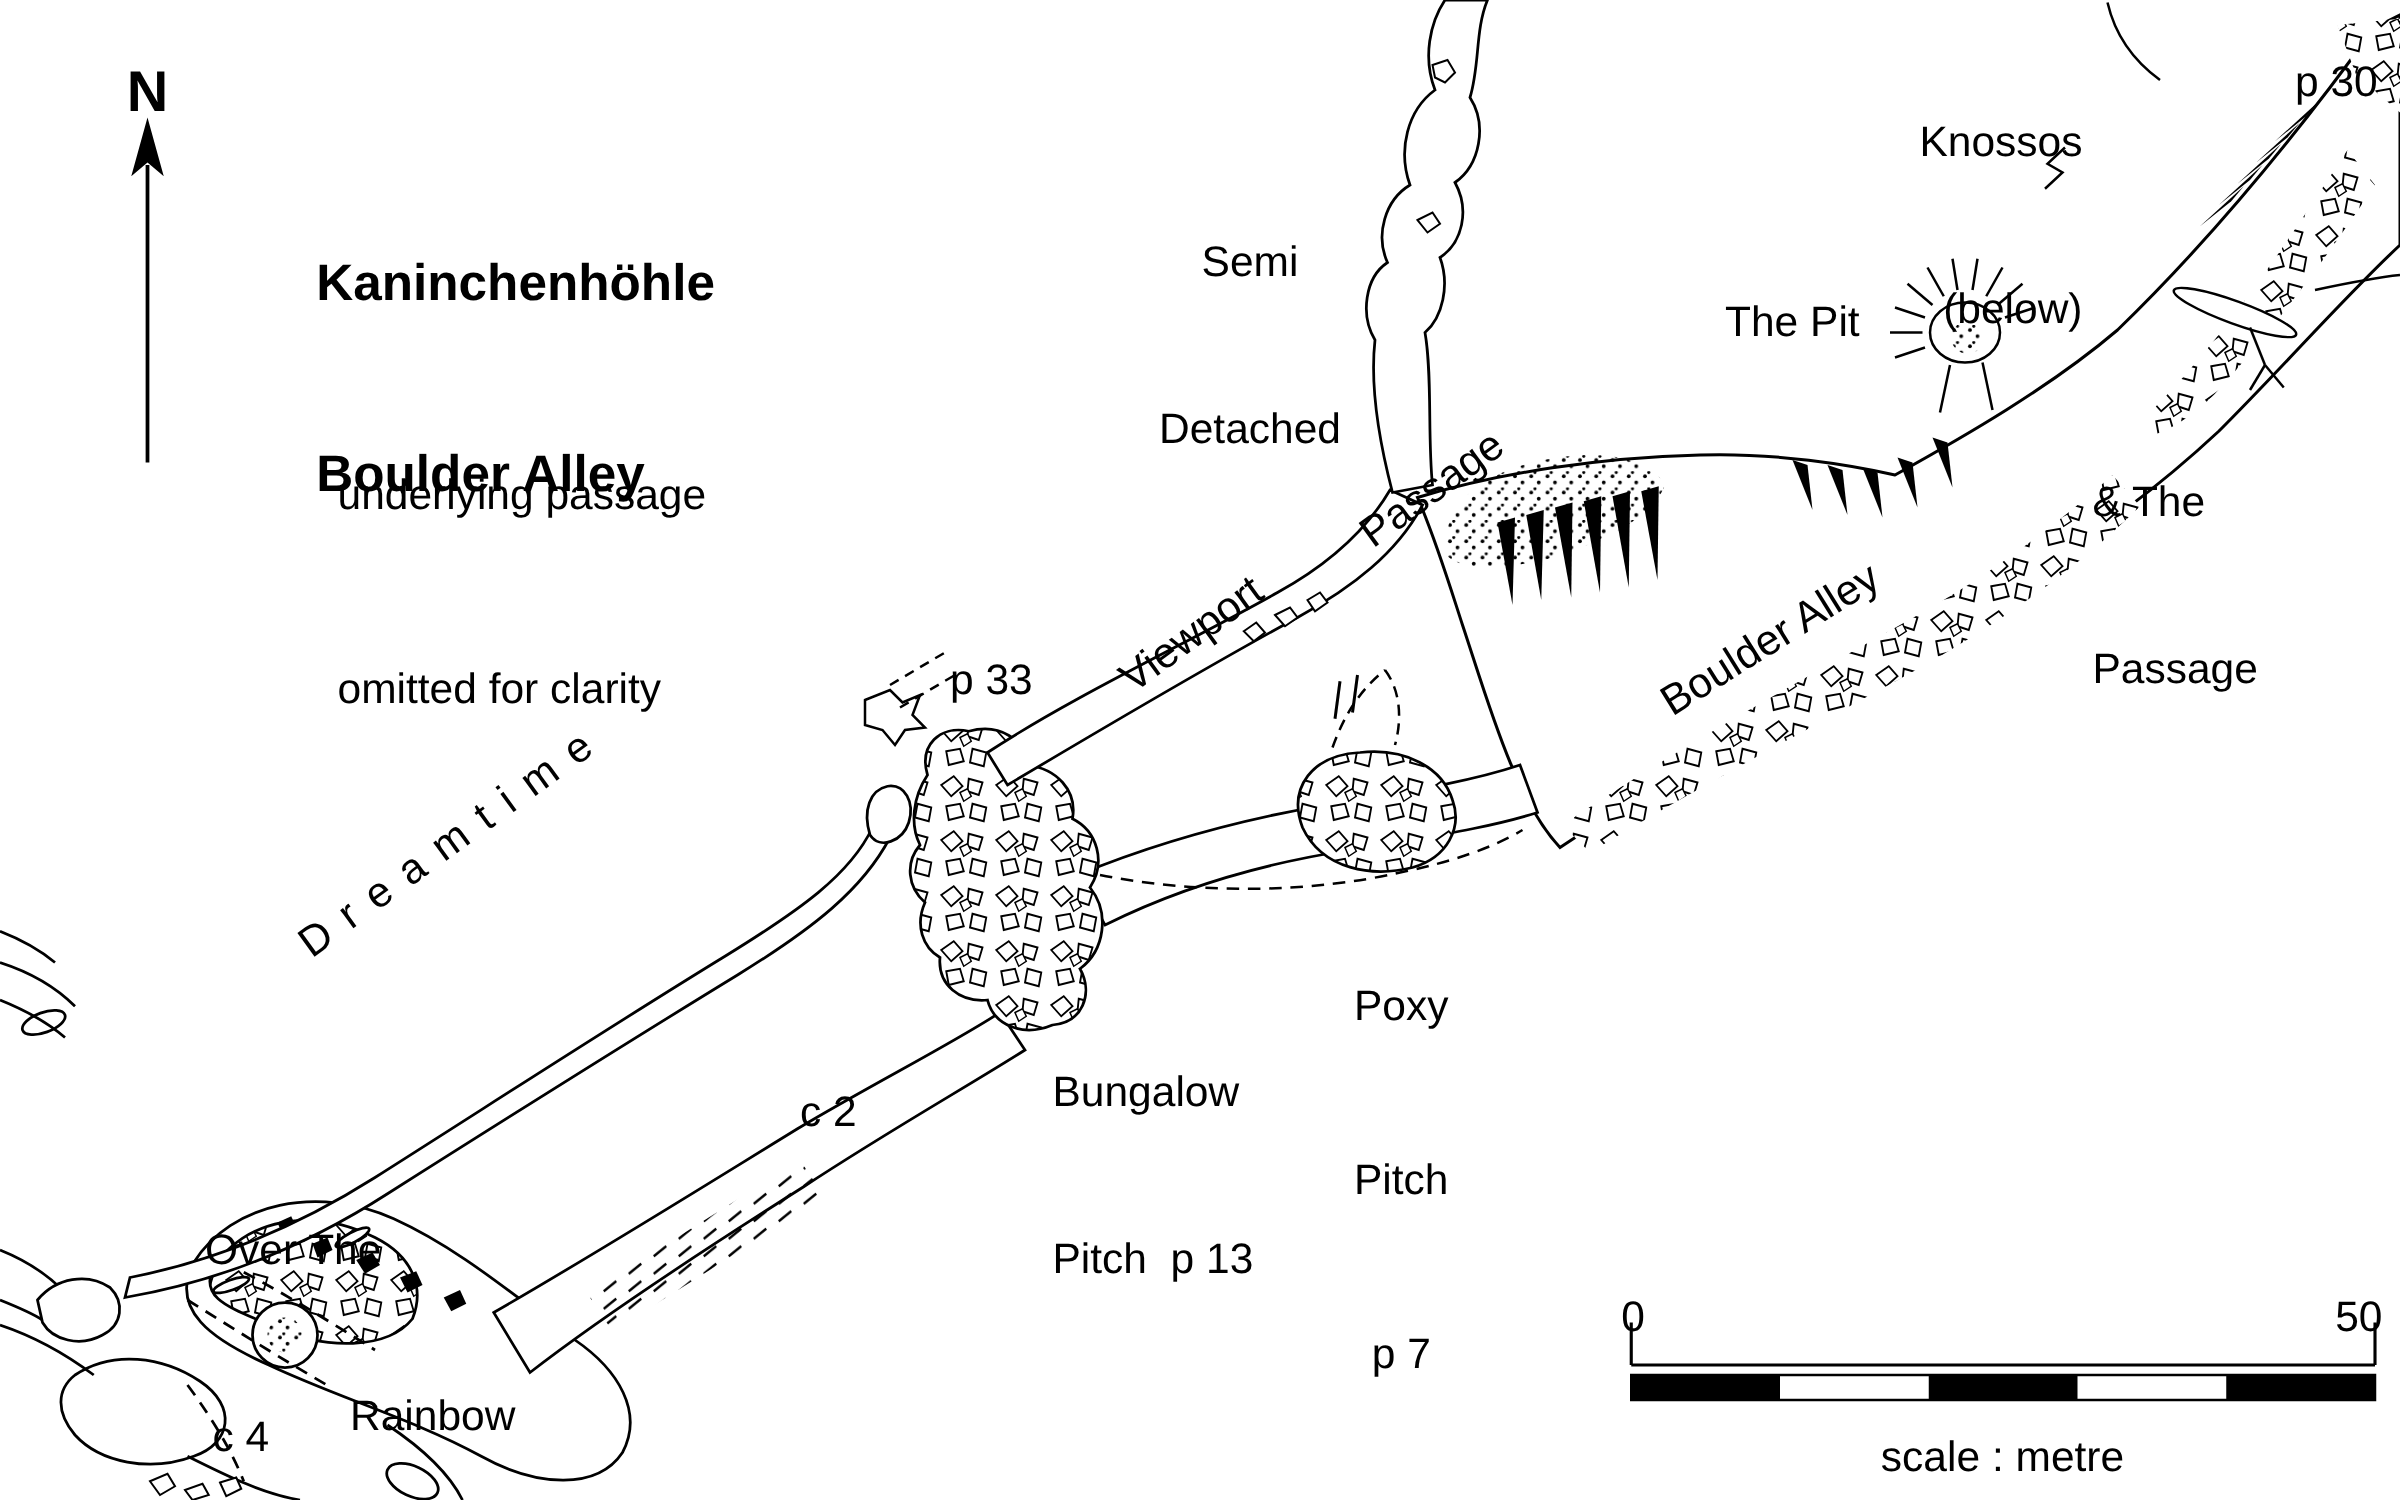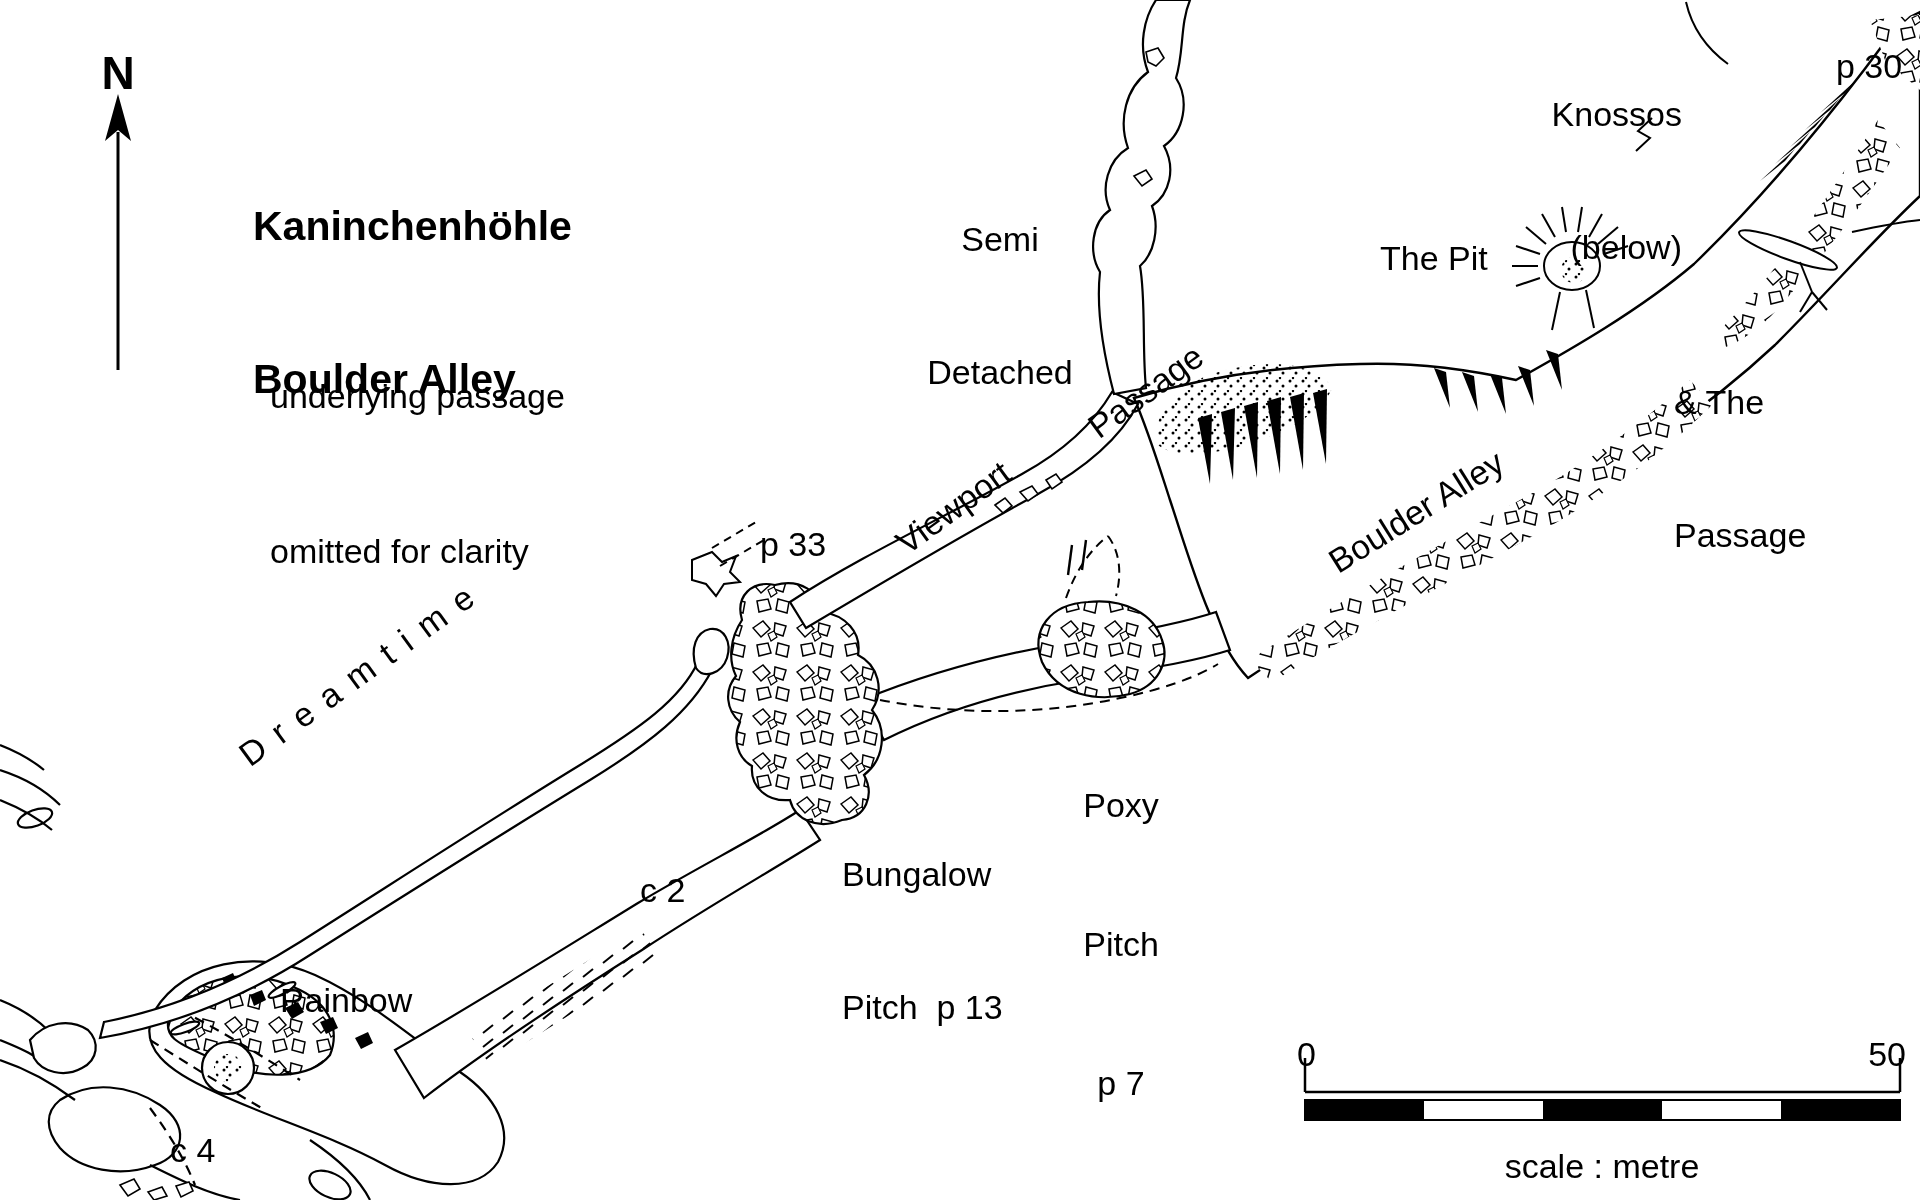--- a/index.html
+++ b/index.html
@@ -223,26 +223,26 @@
   <div class="lbl title" style="left:253px;top:98px;">
     <span class="blk">Kaninchenhöhle</span>
     <span class="blk">Boulder Alley</span>
   </div>
 
   <div class="lbl note" style="left:253px;top:268px;">
     <span class="blk">underlying passage</span>
     <span class="blk">omitted for clarity</span>
   </div>
 
-  <div class="lbl center" style="left:1000px;top:129px;">
+  <div class="lbl center" style="left:1000px;top:100px;">
     <span class="blk">Semi</span>
     <span class="blk">Detached</span>
   </div>
 
-  <div class="lbl right" style="right:238px;top:4px;">
+  <div class="lbl right" style="right:254px;top:4px;">
     <span class="blk">Knossos</span>
     <span class="blk">(below)</span>
   </div>
 
   <div class="lbl" style="left:1836px;top:44px;">p 30</div>
 
   <div class="lbl" style="left:1380px;top:236px;">The Pit</div>
 
   <div class="lbl" style="left:1674px;top:292px;">
     <span class="blk">&amp; The</span>
@@ -265,20 +265,21 @@
   </div>
 
   <div class="lbl" style="left:842px;top:764px;">
     <span class="blk">Bungalow</span>
     <span class="blk">Pitch  p 13</span>
   </div>
 
   <div class="lbl" style="left:640px;top:868px;">c 2</div>
 
   <div class="lbl" style="left:164px;top:890px;">
+    <span class="blk">Over The</span>
     <span class="indent2">Rainbow</span>
   </div>
 
   <div class="lbl" style="left:170px;top:1128px;">c 4</div>
 
   <div class="lbl" style="left:1297px;top:1032px;">0</div>
   <div class="lbl" style="left:1906px;top:1032px;transform:translateX(-100%);">50</div>
   <div class="lbl center" style="left:1602px;top:1128px;margin-top:16px;">scale : metre</div>
 
 </div>

